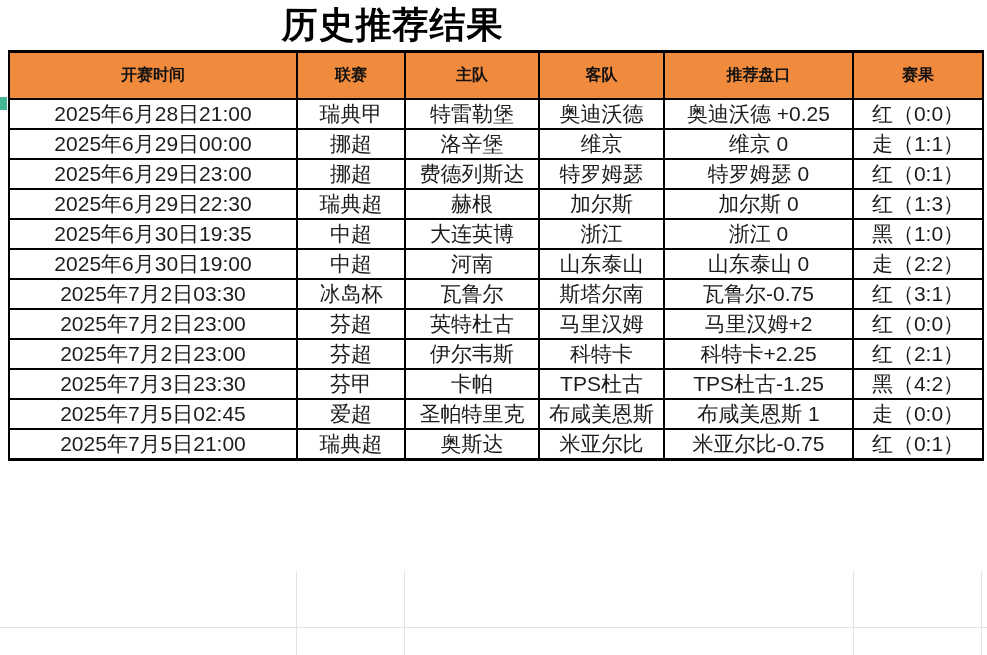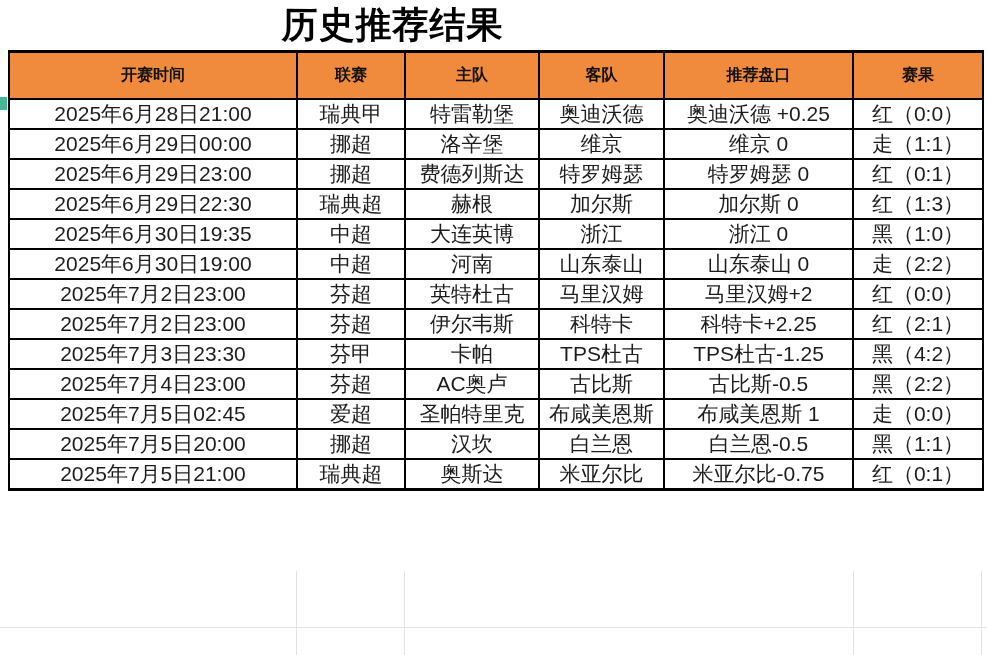--- a/index.html
+++ b/index.html
@@ -149,20 +149,28 @@
     </tr>
         <tr>
       <td>2025年6月30日19:00</td>
       <td>中超</td>
       <td>河南</td>
       <td>山东泰山</td>
       <td>山东泰山 0</td>
       <td class="res-orange">走（2:2）</td>
     </tr>
         <tr>
+      <td>2025年7月2日03:30</td>
+      <td>冰岛杯</td>
+      <td>瓦鲁尔</td>
+      <td>斯塔尔南</td>
+      <td>瓦鲁尔-0.75</td>
+      <td class="res-red">红（3:1）</td>
+    </tr>
+        <tr>
       <td>2025年7月2日23:00</td>
       <td>芬超</td>
       <td>英特杜古</td>
       <td>马里汉姆</td>
       <td>马里汉姆+2</td>
       <td class="res-red">红（0:0）</td>
     </tr>
         <tr>
       <td>2025年7月2日23:00</td>
       <td>芬超</td>
@@ -173,44 +181,28 @@
     </tr>
         <tr>
       <td>2025年7月3日23:30</td>
       <td>芬甲</td>
       <td>卡帕</td>
       <td>TPS杜古</td>
       <td>TPS杜古-1.25</td>
       <td class="res-black">黑（4:2）</td>
     </tr>
         <tr>
-      <td>2025年7月4日23:00</td>
-      <td>芬超</td>
-      <td>AC奥卢</td>
-      <td>古比斯</td>
-      <td>古比斯-0.5</td>
-      <td class="res-black">黑（2:2）</td>
-    </tr>
-        <tr>
       <td>2025年7月5日02:45</td>
       <td>爱超</td>
       <td>圣帕特里克</td>
       <td>布咸美恩斯</td>
       <td>布咸美恩斯 1</td>
       <td class="res-orange">走（0:0）</td>
     </tr>
         <tr>
-      <td>2025年7月5日20:00</td>
-      <td>挪超</td>
-      <td>汉坎</td>
-      <td>白兰恩</td>
-      <td>白兰恩-0.5</td>
-      <td class="res-black">黑（1:1）</td>
-    </tr>
-        <tr>
       <td>2025年7月5日21:00</td>
       <td>瑞典超</td>
       <td>奥斯达</td>
       <td>米亚尔比</td>
       <td>米亚尔比-0.75</td>
       <td class="res-red">红（0:1）</td>
     </tr>
       </tbody>
   </table>
 

